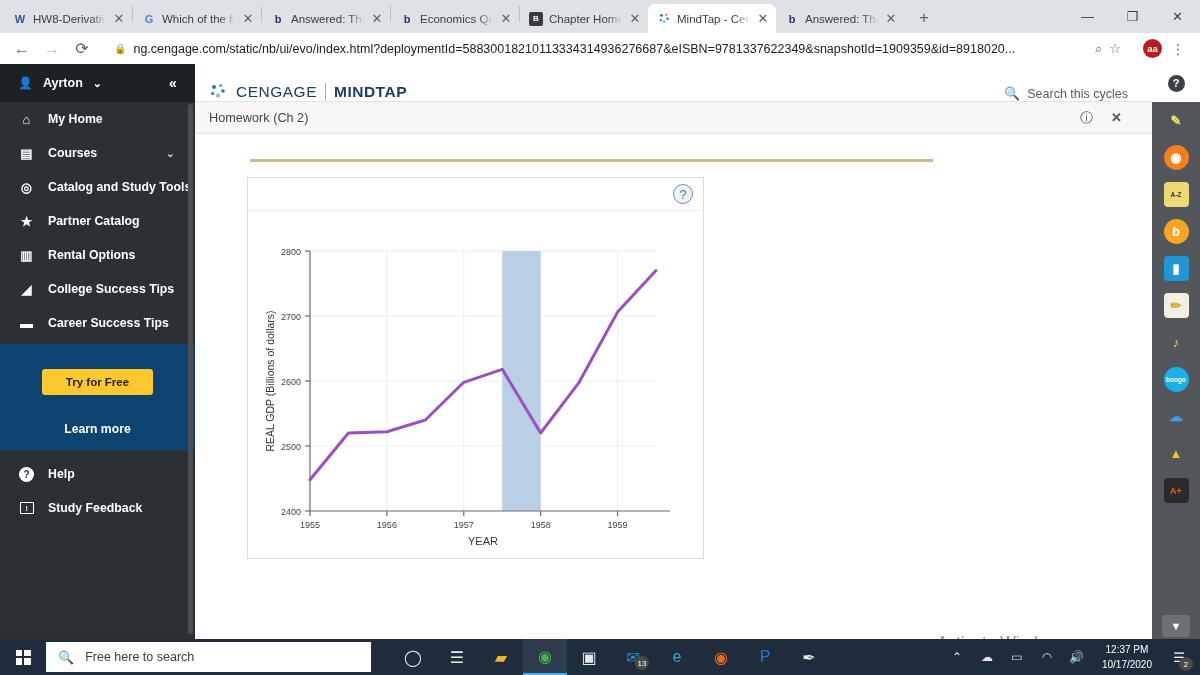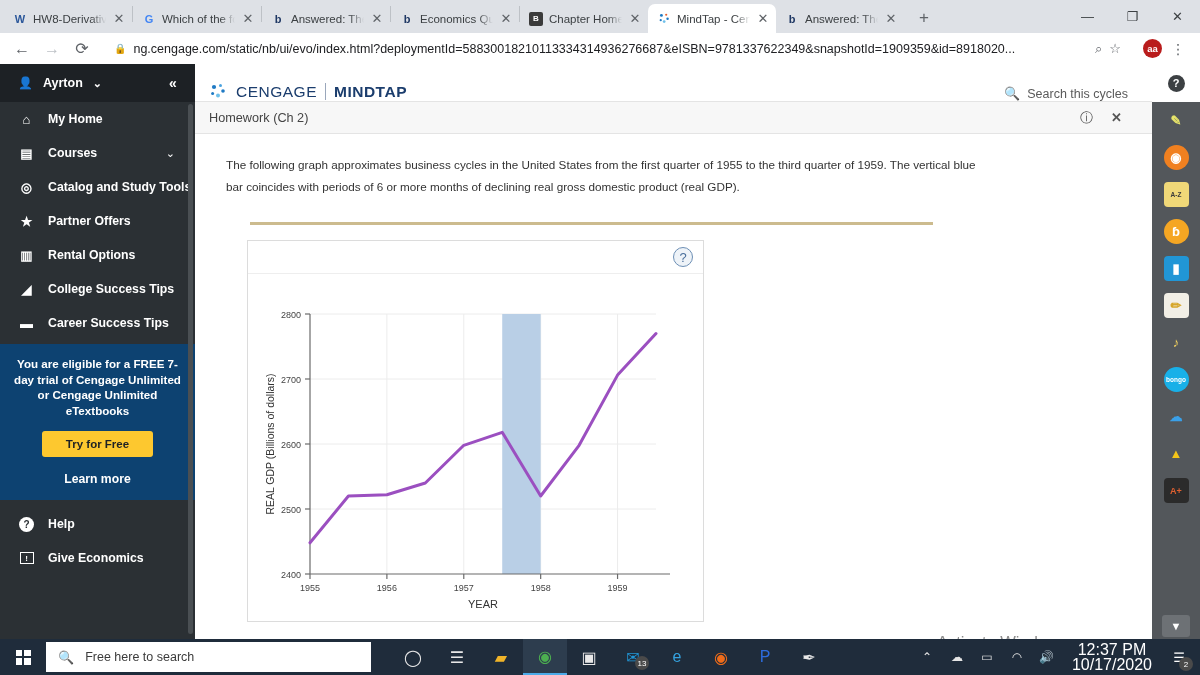--- a/index.html
+++ b/index.html
@@ -59,21 +59,21 @@
     font-size: 12.3px; font-weight: bold; gap: 13px; position: relative; color: #fff;
   }
   .nav-item .nav-ico { width: 17px; flex: 0 0 17px; display: flex; align-items: center; justify-content: center; font-size: 13px; }
   .nav-item .chev { position: absolute; right: 20px; font-size: 11px; font-weight: normal; }
   #promo { background: #0d4271; padding: 12px 8px 14px; text-align: center; margin-top: 4px; }
   #promo .promo-text { font-size: 11.6px; font-weight: bold; line-height: 15.5px; }
   #promo .promo-btn {
     display: inline-block; background: #fdc82f; color: #1d2125; font-size: 11.5px;
     font-weight: bold; padding: 7px 24px; border-radius: 3px; margin-top: 13px;
   }
-  #promo .promo-link { display: block; font-size: 12.2px; font-weight: bold; margin-top: 15px; color: #fff; }
+  #promo .promo-link { display: block; font-size: 12.2px; font-weight: bold; margin-top: 27px; color: #fff; }
   #sidebar-bottom { padding-top: 7px; }
   #sidebar-scroll { position: absolute; right: 2px; top: 40px; width: 5px; height: 530px; background: #4a4f53; border-radius: 3px; }
 
   
   #main { position: absolute; left: 195px; top: 0; width: 957px; height: 575px; background: #fff; }
   #mt-header { height: 38px; border-bottom: 1px solid #e4e4e4; display: flex; align-items: flex-end; padding: 0 14px; }
   #mt-logo { display: flex; align-items: center; gap: 8px; }
   #mt-logo .cengage-mark { width: 19px; height: 19px; position: relative; }
   #mt-logo .word1 { font-size: 15.5px; color: #1b3d6d; letter-spacing: .5px; }
   #mt-logo .bar { width: 1px; height: 17px; background: #9aa7bb; }
@@ -128,21 +128,21 @@
     width: 325px; height: 30px; background: #fff; display: flex; align-items: center;
     gap: 11px; padding: 0 12px; font-size: 12.5px; color: #3b3b3b;
   }
   #search-box .mag { font-size: 13px; color: #333; }
   #tb-icons { display: flex; align-items: center; gap: 0; margin-left: 20px; }
   .tb-item { width: 44px; height: 36px; display: flex; align-items: center; justify-content: center; position: relative; }
   .tb-item.active-app { background: #2d3d4e; border-bottom: 2px solid #4cabe8; }
   .tb-badge { position: absolute; right: 6px; bottom: 5px; width: 14px; height: 14px; border-radius: 50%; background: #4a4a4a; color: #fff; font-size: 8px; display: flex; align-items: center; justify-content: center; }
   #tray { margin-left: auto; display: flex; align-items: center; gap: 0; padding-right: 4px; }
   .tray-ico { width: 30px; height: 36px; display: flex; align-items: center; justify-content: center; color: #e6e6e6; font-size: 12px; }
-  #clock { color: #fff; font-size: 16px; text-align: center; line-height: 15px; padding: 0 10px; }
+  #clock { color: #fff; font-size: 10px; text-align: center; line-height: 15px; padding: 0 10px; }
   #notif { width: 34px; height: 36px; display: flex; align-items: center; justify-content: center; position: relative; color: #fff; font-size: 13px; }
   #notif .nbadge { position: absolute; right: 3px; bottom: 4px; width: 14px; height: 14px; border-radius: 50%; background: #4a4a4a; color: #fff; font-size: 8px; display: flex; align-items: center; justify-content: center; }
 </style>
 </head>
 <body>
 
 <div id="browser-chrome">
   <div id="tabstrip">
       <div class="tab">
         <span class="favicon" style="color: rgb(43, 87, 154);">W</span>
@@ -231,52 +231,51 @@
           <span class="nav-ico">▤</span>
           <span>Courses</span>
           <span class="chev">⌄</span>
         </div>
         <div class="nav-item">
           <span class="nav-ico">◎</span>
           <span>Catalog and Study Tools</span>
         </div>
         <div class="nav-item">
           <span class="nav-ico">★</span>
-          <span>Partner Offers</span>
+          <span>Partner Catalog</span>
         </div>
         <div class="nav-item">
           <span class="nav-ico">▥</span>
           <span>Rental Options</span>
         </div>
         <div class="nav-item">
           <span class="nav-ico">◢</span>
           <span>College Success Tips</span>
         </div>
         <div class="nav-item">
           <span class="nav-ico">▬</span>
           <span>Career Success Tips</span>
         </div>
       </div>
     <div id="promo">
-      <div class="promo-text">You are eligible for a FREE 7-day trial of Cengage Unlimited or Cengage Unlimited eTextbooks</div>
       <div class="promo-btn">Try for Free</div>
       <div class="promo-link">Learn more</div>
     </div>
     <div id="sidebar-bottom">
         <div class="nav-item">
           <span class="nav-ico">
             <span style="display:inline-flex;width:15px;height:15px;border-radius:50%;background:#fff;color:#2b3034;align-items:center;justify-content:center;font-size:10px;font-weight:bold;">?</span>
           </span>
           <span>Help</span>
         </div>
         <div class="nav-item">
           <span class="nav-ico">
             <span style="display:inline-flex;width:14px;height:12px;border:1.5px solid #fff;align-items:center;justify-content:center;font-size:8px;">!</span>
           </span>
-          <span>Give Economics</span>
+          <span>Study Feedback</span>
         </div>
       </div>
     <div id="sidebar-scroll"></div>
   </div>
 
   <div id="main">
 
     <div id="mt-header">
       <div id="mt-logo">
         <span class="cengage-mark">
@@ -300,21 +299,20 @@
 
     <div id="hw-bar">
       <span id="hw-title">Homework (Ch 2)</span>
       <div id="hw-actions">
         <span class="ico">ⓘ</span>
         <span class="ico" style="font-weight:bold;">✕</span>
       </div>
     </div>
 
     <div id="content">
-      <div id="q-text">The following graph approximates business cycles in the United States from the first quarter of 1955 to the third quarter of 1959. The vertical blue bar coincides with periods of 6 or more months of declining real gross domestic product (real GDP).</div>
       <div id="gold-rule"></div>
 
       <div id="chart-card">
         <div id="chart-card-top">
           <div id="chart-help">?</div>
         </div>
         <div id="plot-wrap">
           <svg id="chart-svg" width="455" height="347" viewBox="0 0 455 347">
               <line x1="62" y1="235" x2="408" y2="235" stroke="#ececec" stroke-width="1"></line>
               <line x1="62" y1="170" x2="408" y2="170" stroke="#ececec" stroke-width="1"></line>

